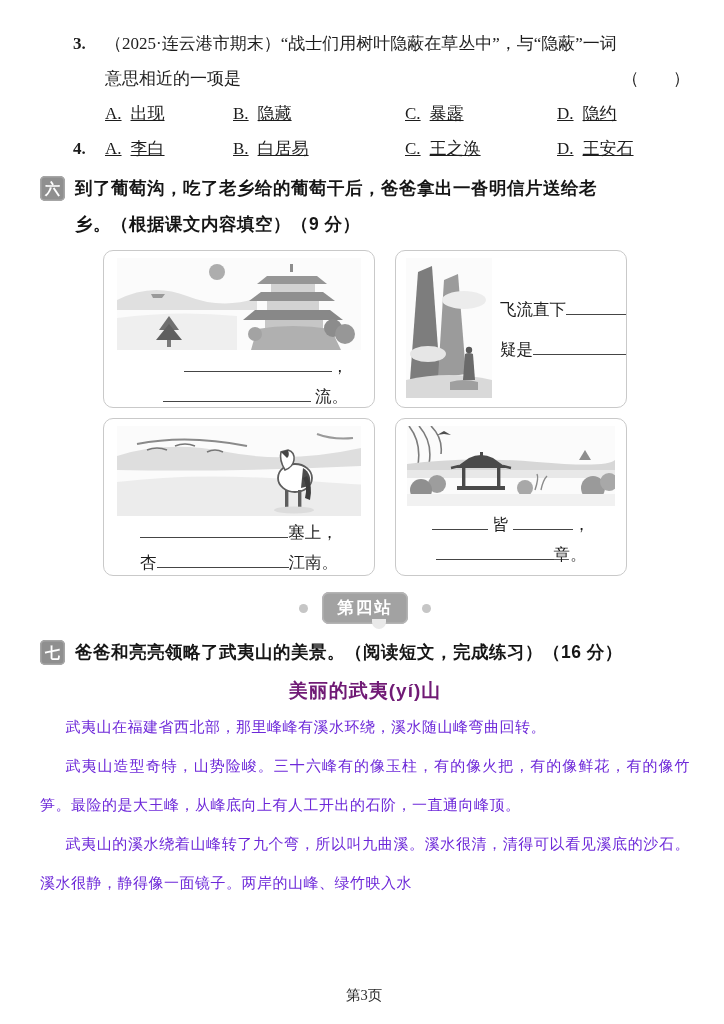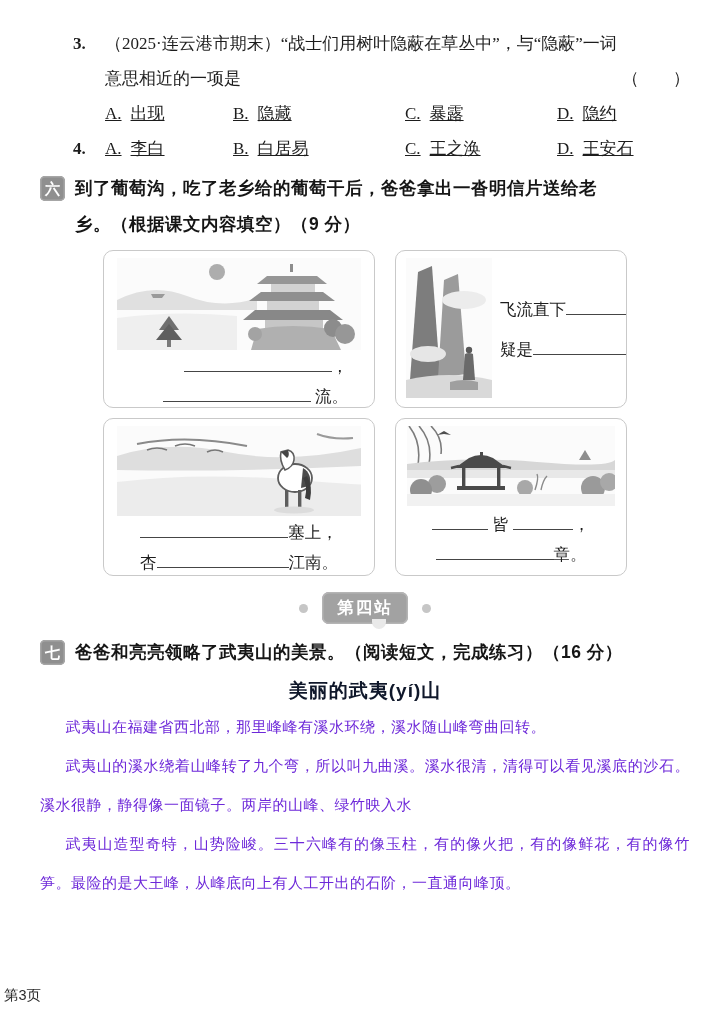--- a/index.html
+++ b/index.html
@@ -89,34 +89,34 @@
   .station-title {
     font-family: "Liberation Sans", "DejaVu Sans", sans-serif;
     font-size: 20px; font-weight: 700; color: #111;
     letter-spacing: 3px; padding: 0 42px 0 26px;
   }
 
   
   .essay-title {
     text-align: center;
     font-family: "Liberation Sans", "DejaVu Sans", sans-serif;
-    font-weight: 700; font-size: 19px; color: #0f172a;
+    font-weight: 700; font-size: 19px; color: #701a75;
     margin: 8px 0 4px; letter-spacing: 1px;
   }
   .essay p {
     font-size: 15px; line-height: 39px;
     text-indent: 1.7em; text-align: justify;
     color: #6d28d9; letter-spacing: 0.5px;
   }
 
   
   .footer {
     position: absolute; left: 4px; right: 0; top: 986px;
-    text-align: left; font-size: 14.5px; color: #2c2c2c;
-    font-family: Liberation Sans, sans-serif;
+    text-align: center; font-size: 14.5px; color: #2c2c2c;
+    font-family: Liberation Serif, serif;
   }
 </style>
 </head>
 <body>
 
 <div class="page">
   <div class="content">
 
     <div class="q">
       <span class="qnum">3.</span>
@@ -275,19 +275,19 @@
     </div>
 
     <div class="sec">
       <span class="badge">七</span>
       <div class="secstem">爸爸和亮亮领略了武夷山的美景。（阅读短文，完成练习）（16 分）</div>
     </div>
 
     <div class="essay">
       <div class="essay-title">美丽的武夷(yí)山</div>
       <p>武夷山在福建省西北部，那里峰峰有溪水环绕，溪水随山峰弯曲回转。</p>
+      <p>武夷山造型奇特，山势险峻。三十六峰有的像玉柱，有的像火把，有的像鲜花，有的像竹笋。最险的是大王峰，从峰底向上有人工开出的石阶，一直通向峰顶。</p>
       <p>武夷山的溪水绕着山峰转了九个弯，所以叫九曲溪。溪水很清，清得可以看见溪底的沙石。溪水很静，静得像一面镜子。两岸的山峰、绿竹映入水</p>
-      <p>武夷山造型奇特，山势险峻。三十六峰有的像玉柱，有的像火把，有的像鲜花，有的像竹笋。最险的是大王峰，从峰底向上有人工开出的石阶，一直通向峰顶。</p>
     </div>
   </div>
 
   <div class="footer">第3页</div>
 </div>
 
 </body></html>

